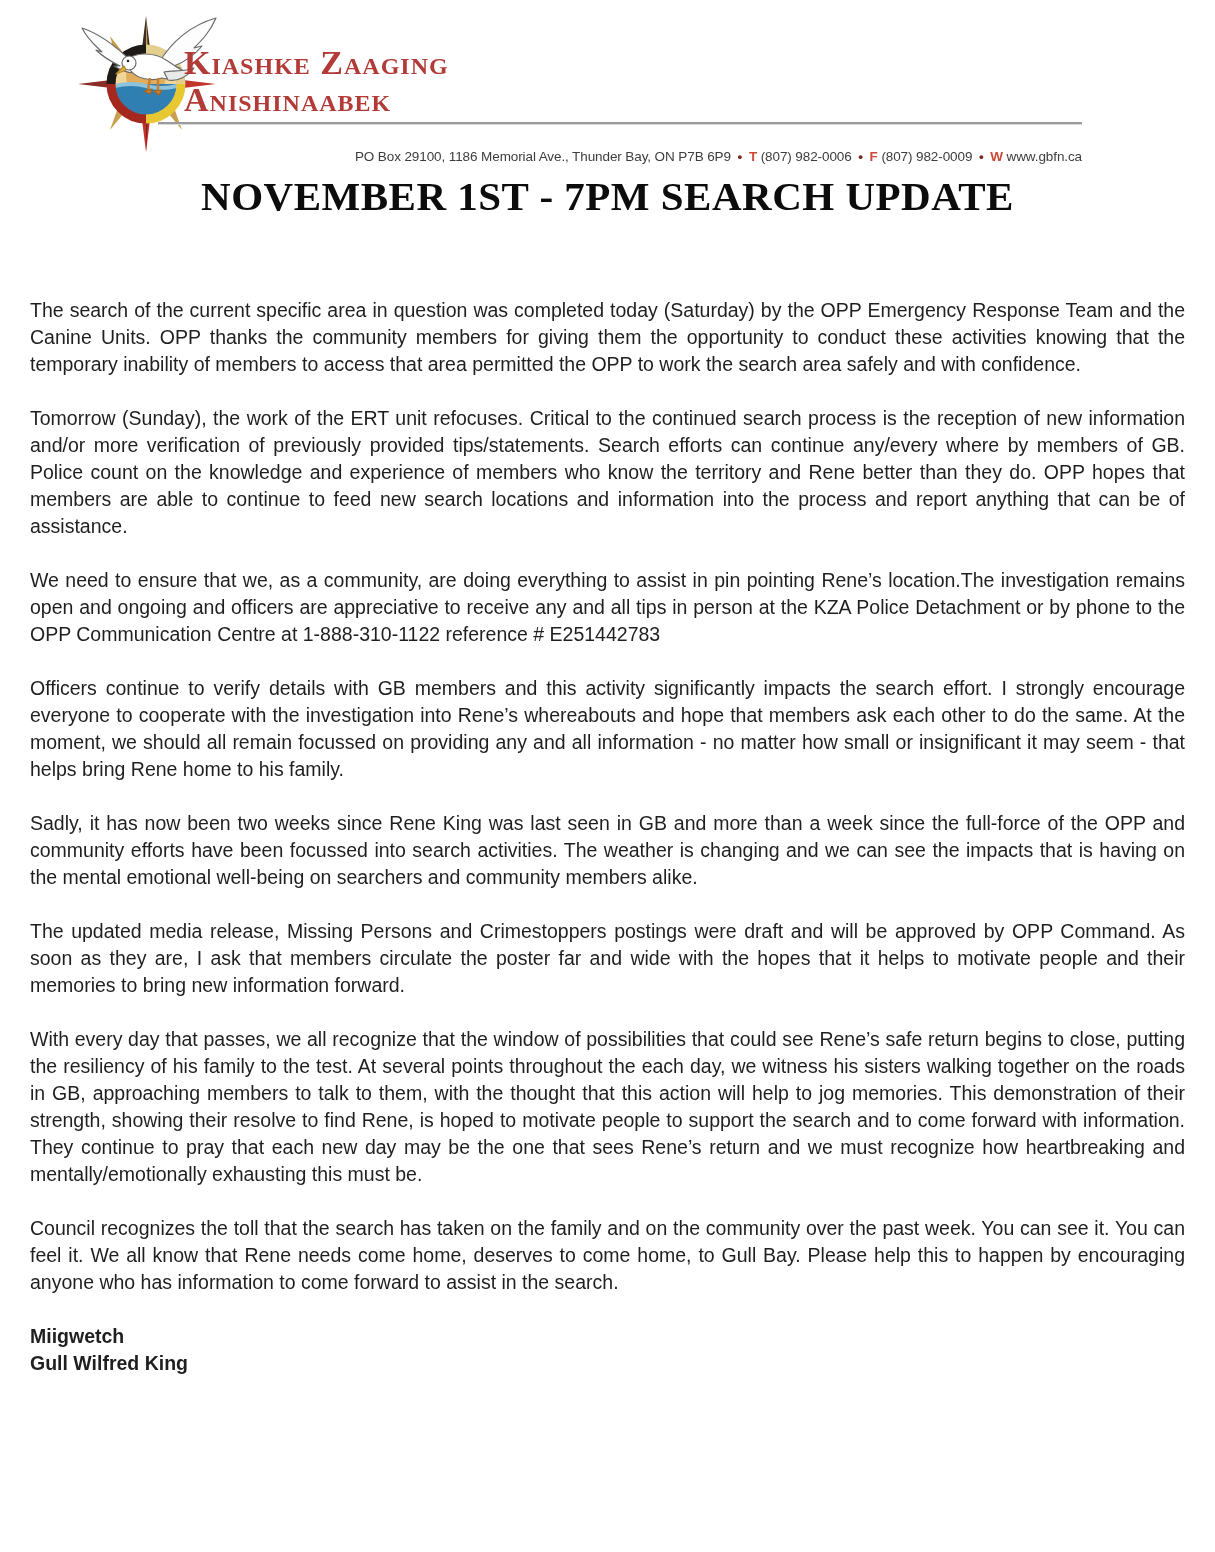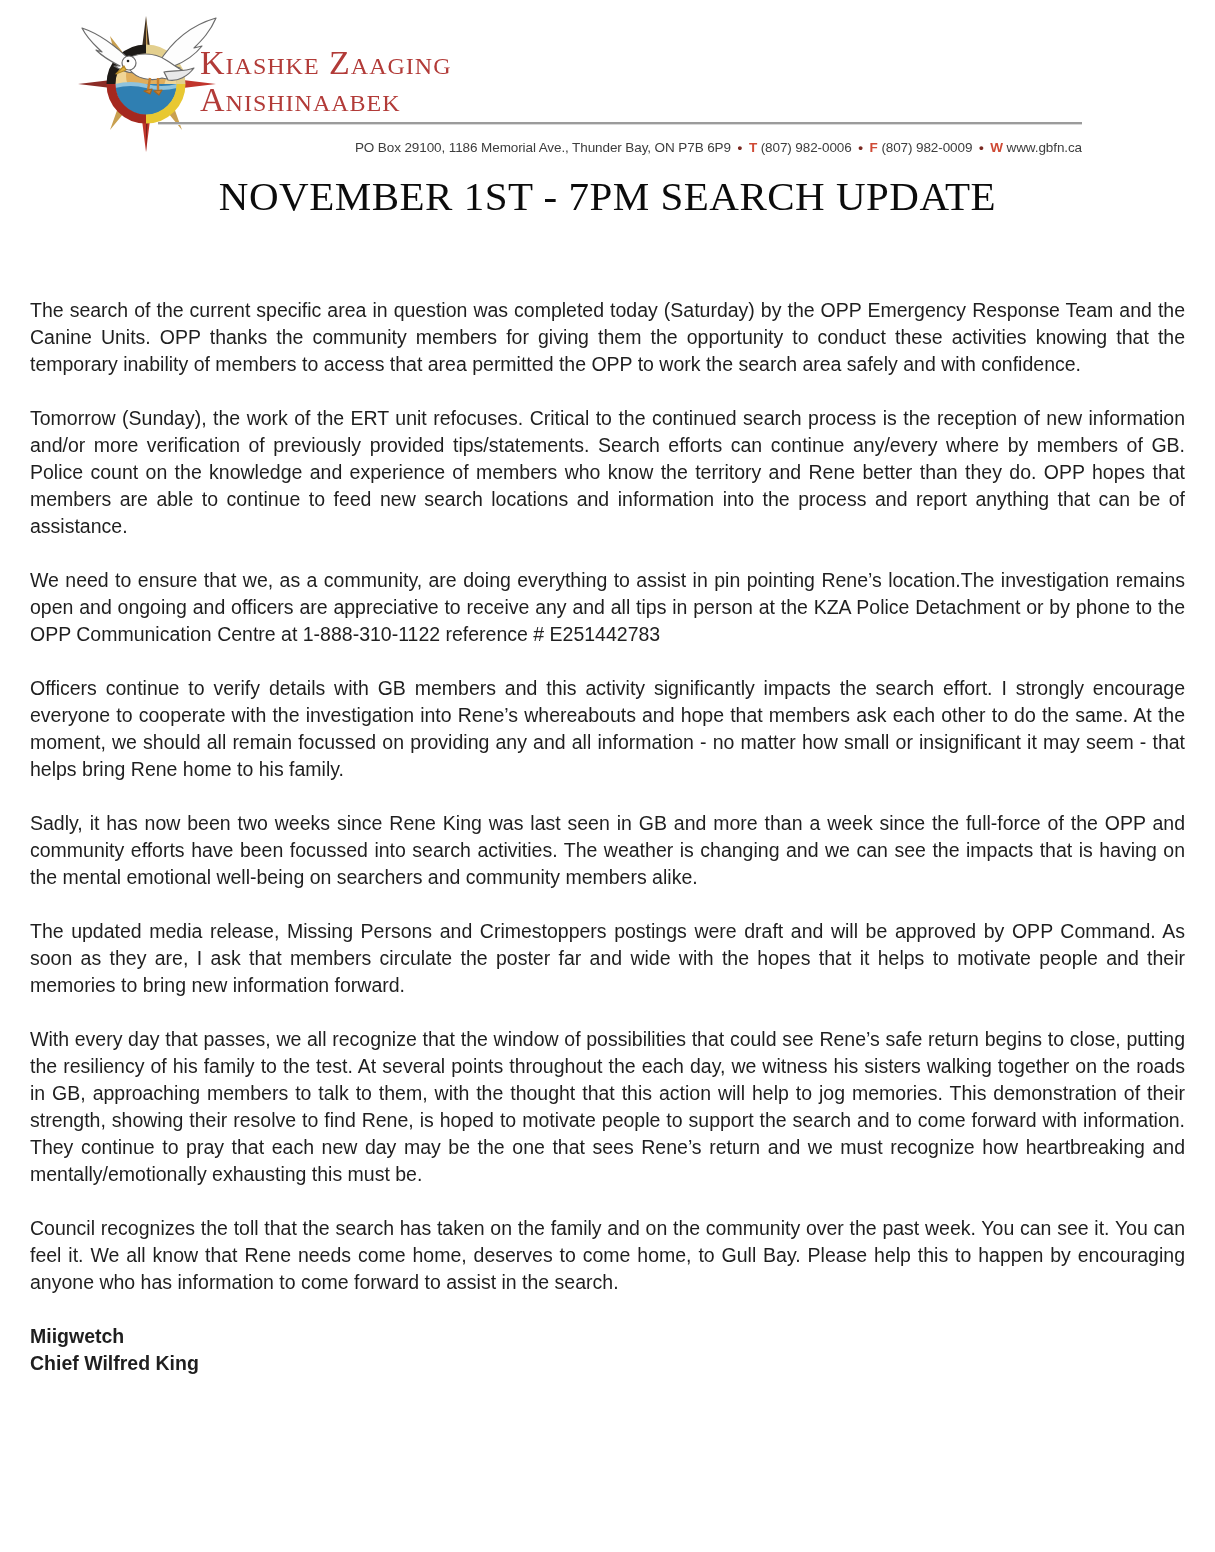--- a/index.html
+++ b/index.html
@@ -16,48 +16,48 @@
     margin: 0 auto;
     background: #ffffff;
     overflow: hidden;
     font-family: "Liberation Sans", "DejaVu Sans", sans-serif;
   }
 
   
   .letterhead { position: relative; height: 158px; }
   .logo-box { position: absolute; left: 66px; top: 0; width: 180px; height: 155px; }
   .org-name {
-    position: absolute; left: 200px; top: 44px;
+    position: absolute; left: 184px; top: 44px;
     font-family: "Liberation Serif", "DejaVu Serif", serif;
     font-variant: small-caps;
-    font-weight: 400;
+    font-weight: 700;
     font-size: 34px;
     line-height: 37px;
     letter-spacing: 1px;
     color: var(--brand-red);
   }
   .header-rule {
     position: absolute; left: 158px; right: 133px; top: 122px;
     height: 2px; background: #9b9b9b;
     box-shadow: 0 1px 0 #d8d8d8;
   }
   .contact-line {
-    position: absolute; right: 133px; top: 140px;
+    position: absolute; right: 133px; top: 149px;
     font-size: 13.5px; letter-spacing: -0.1px;
     color: #3d3d3d; white-space: nowrap;
   }
   .contact-line .accent { color: var(--contact-accent); font-weight: 700; }
   .contact-line .bullet { color: #7a2a22; font-weight: 700; padding: 0 3px; }
 
   
   .doc-title {
     margin-top: 14px;
     text-align: center;
     font-family: "Liberation Serif", "DejaVu Serif", serif;
-    font-weight: 400;
+    font-weight: 700;
     font-size: 41px;
     letter-spacing: 0.5px;
     color: #0c0c0c;
   }
 
   
   .body-text {
     margin: 77px 30px 8px 30px;
     color: var(--body-ink);
     font-size: 19.5px;
@@ -149,17 +149,17 @@
     <p>Tomorrow (Sunday), the work of the ERT unit refocuses. Critical to the continued search process is the reception of new information and/or more verification of previously provided tips/statements. Search efforts can continue any/every where by members of GB. Police count on the knowledge and experience of members who know the territory and Rene better than they do. OPP hopes that members are able to continue to feed new search locations and information into the process and report anything that can be of assistance.</p>
     <p>We need to ensure that we, as a community, are doing everything to assist in pin pointing Rene’s location.The investigation remains open and ongoing and officers are appreciative to receive any and all tips in person at the KZA Police Detachment or by phone to the OPP Communication Centre at 1-888-310-1122 reference # E251442783</p>
     <p>Officers continue to verify details with GB members and this activity significantly impacts the search effort. I strongly encourage everyone to cooperate with the investigation into Rene’s whereabouts and hope that members ask each other to do the same. At the moment, we should all remain focussed on providing any and all information - no matter how small or insignificant it may seem - that helps bring Rene home to his family.</p>
     <p>Sadly, it has now been two weeks since Rene King was last seen in GB and more than a week since the full-force of the OPP and community efforts have been focussed into search activities. The weather is changing and we can see the impacts that is having on the mental emotional well-being on searchers and community members alike.</p>
     <p>The updated media release, Missing Persons and Crimestoppers postings were draft and will be approved by OPP Command. As soon as they are, I ask that members circulate the poster far and wide with the hopes that it helps to motivate people and their memories to bring new information forward.</p>
     <p>With every day that passes, we all recognize that the window of possibilities that could see Rene’s safe return begins to close, putting the resiliency of his family to the test. At several points throughout the each day, we witness his sisters walking together on the roads in GB, approaching members to talk to them, with the thought that this action will help to jog memories. This demonstration of their strength, showing their resolve to find Rene, is hoped to motivate people to support the search and to come forward with information. They continue to pray that each new day may be the one that sees Rene’s return and we must recognize how heartbreaking and mentally/emotionally exhausting this must be.</p>
     <p>Council recognizes the toll that the search has taken on the family and on the community over the past week. You can see it. You can feel it. We all know that Rene needs come home, deserves to come home, to Gull Bay. Please help this to happen by encouraging anyone who has information to come forward to assist in the search.</p>
 
     <footer class="signature">
       <div>Miigwetch</div>
-      <div>Chief Wilfred King</div>
+      <div>Gull Wilfred King</div>
     </footer>
   </main>
 
 </div>
 
 </body></html>

